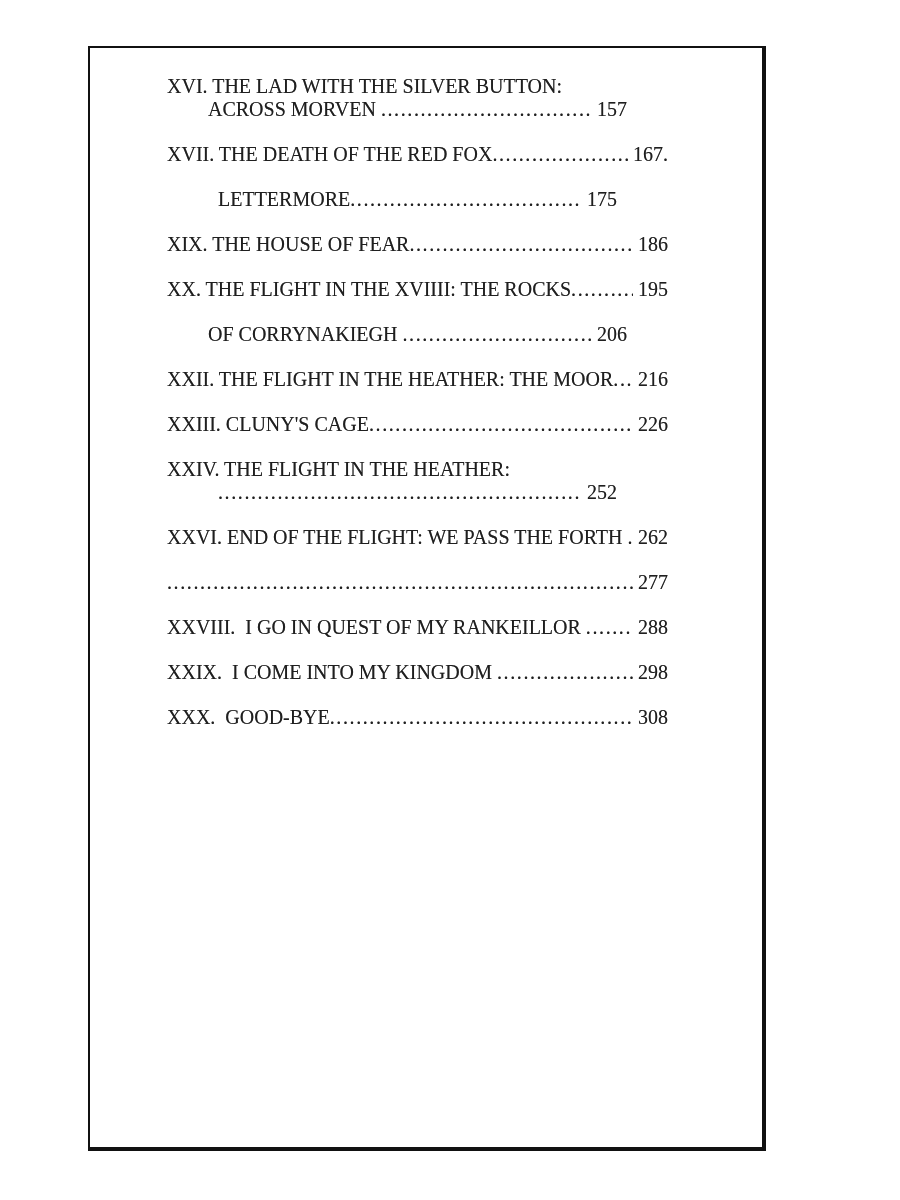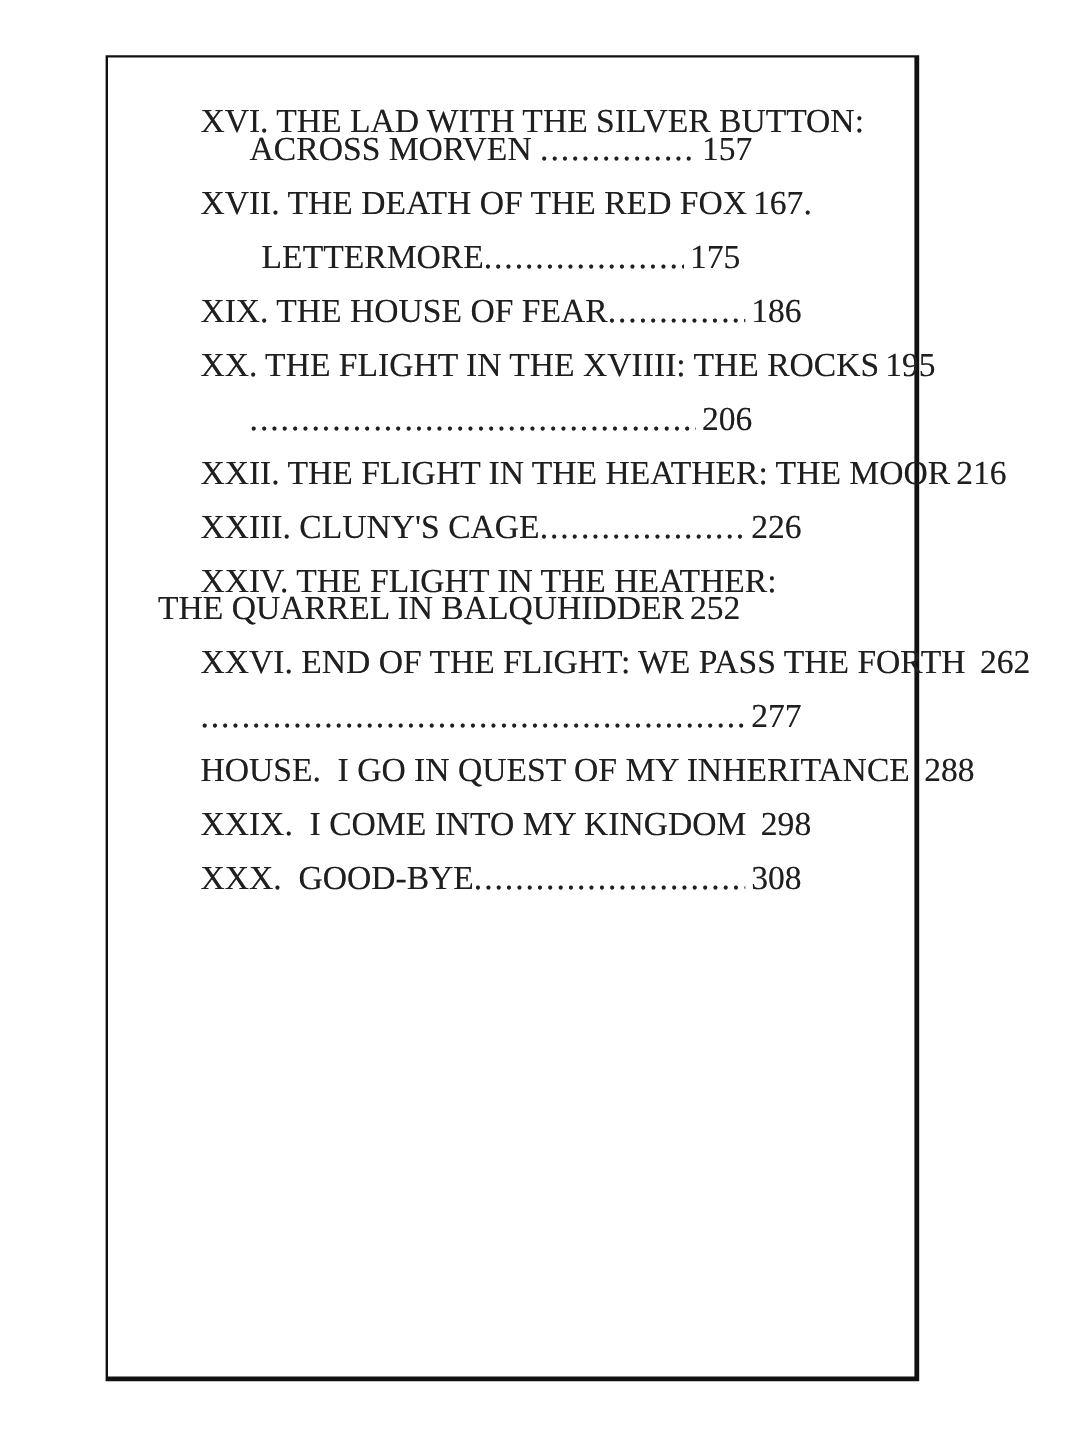--- a/index.html
+++ b/index.html
@@ -11,24 +11,24 @@
   .page-box {
     position: absolute;
     left: 88px; top: 46px;
     width: 678px; height: 1105px;
     background: #ffffff;
     border-style: solid;
     border-color: #111111;
     border-width: 2px 4px 4px 2px;
   }
   .toc {
-    padding: 42px 0 0 77px;
+    padding: 27px 0 0 77px;
     width: 578px; 
     color: #1f1f1f;
-    font-size: 28px;
+    font-size: 20px;
     line-height: 23px;
     text-shadow: 0 0 0.5px rgba(30,30,30,0.55); 
   }
   .entry { margin-bottom: 22px; }
   .row {
     display: flex;
     align-items: baseline;
     width: 501px;
   }
   .row.indent-a { padding-left: 41px; width: 460px; justify-content: center; }
@@ -94,20 +94,21 @@
     <div class="entry">
       <div class="row">
         <span class="title">XX. THE FLIGHT IN THE XVIIII: THE ROCKS</span>
         <span class="leader">........................................................................................................................</span>
         <span class="page-num">195</span>
       </div>
     </div>
 
     <div class="entry">
       <div class="row indent-a">
+        <span class="title">OF CORRYNAKIEGH </span>
         <span class="leader">........................................................................................................................</span>
         <span class="page-num">206</span>
       </div>
     </div>
 
     <div class="entry">
       <div class="row">
         <span class="title">XXII. THE FLIGHT IN THE HEATHER: THE MOOR</span>
         <span class="leader">........................................................................................................................</span>
         <span class="page-num">216</span>
@@ -120,21 +121,20 @@
         <span class="leader">........................................................................................................................</span>
         <span class="page-num">226</span>
       </div>
     </div>
 
     <div class="entry">
       <div class="row">
         <span class="title">XXIV. THE FLIGHT IN THE HEATHER:</span>
       </div>
       <div class="row indent-b">
-        <span class="title">THE QUARREL IN BALQUHIDDER</span>
         <span class="leader">........................................................................................................................</span>
         <span class="page-num">252</span>
       </div>
     </div>
 
     <div class="entry">
       <div class="row">
         <span class="title">XXVI. END OF THE FLIGHT: WE PASS THE FORTH </span>
         <span class="leader">........................................................................................................................</span>
         <span class="page-num">262</span>
@@ -143,21 +143,21 @@
 
     <div class="entry">
       <div class="row">
         <span class="leader">........................................................................................................................</span>
         <span class="page-num">277</span>
       </div>
     </div>
 
     <div class="entry">
       <div class="row">
-        <span class="title">HOUSE.  I GO IN QUEST OF MY INHERITANCE </span>
+        <span class="title">XXVIII.  I GO IN QUEST OF MY RANKEILLOR </span>
         <span class="leader">........................................................................................................................</span>
         <span class="page-num">288</span>
       </div>
     </div>
 
     <div class="entry">
       <div class="row">
         <span class="title">XXIX.  I COME INTO MY KINGDOM </span>
         <span class="leader">........................................................................................................................</span>
         <span class="page-num">298</span>

